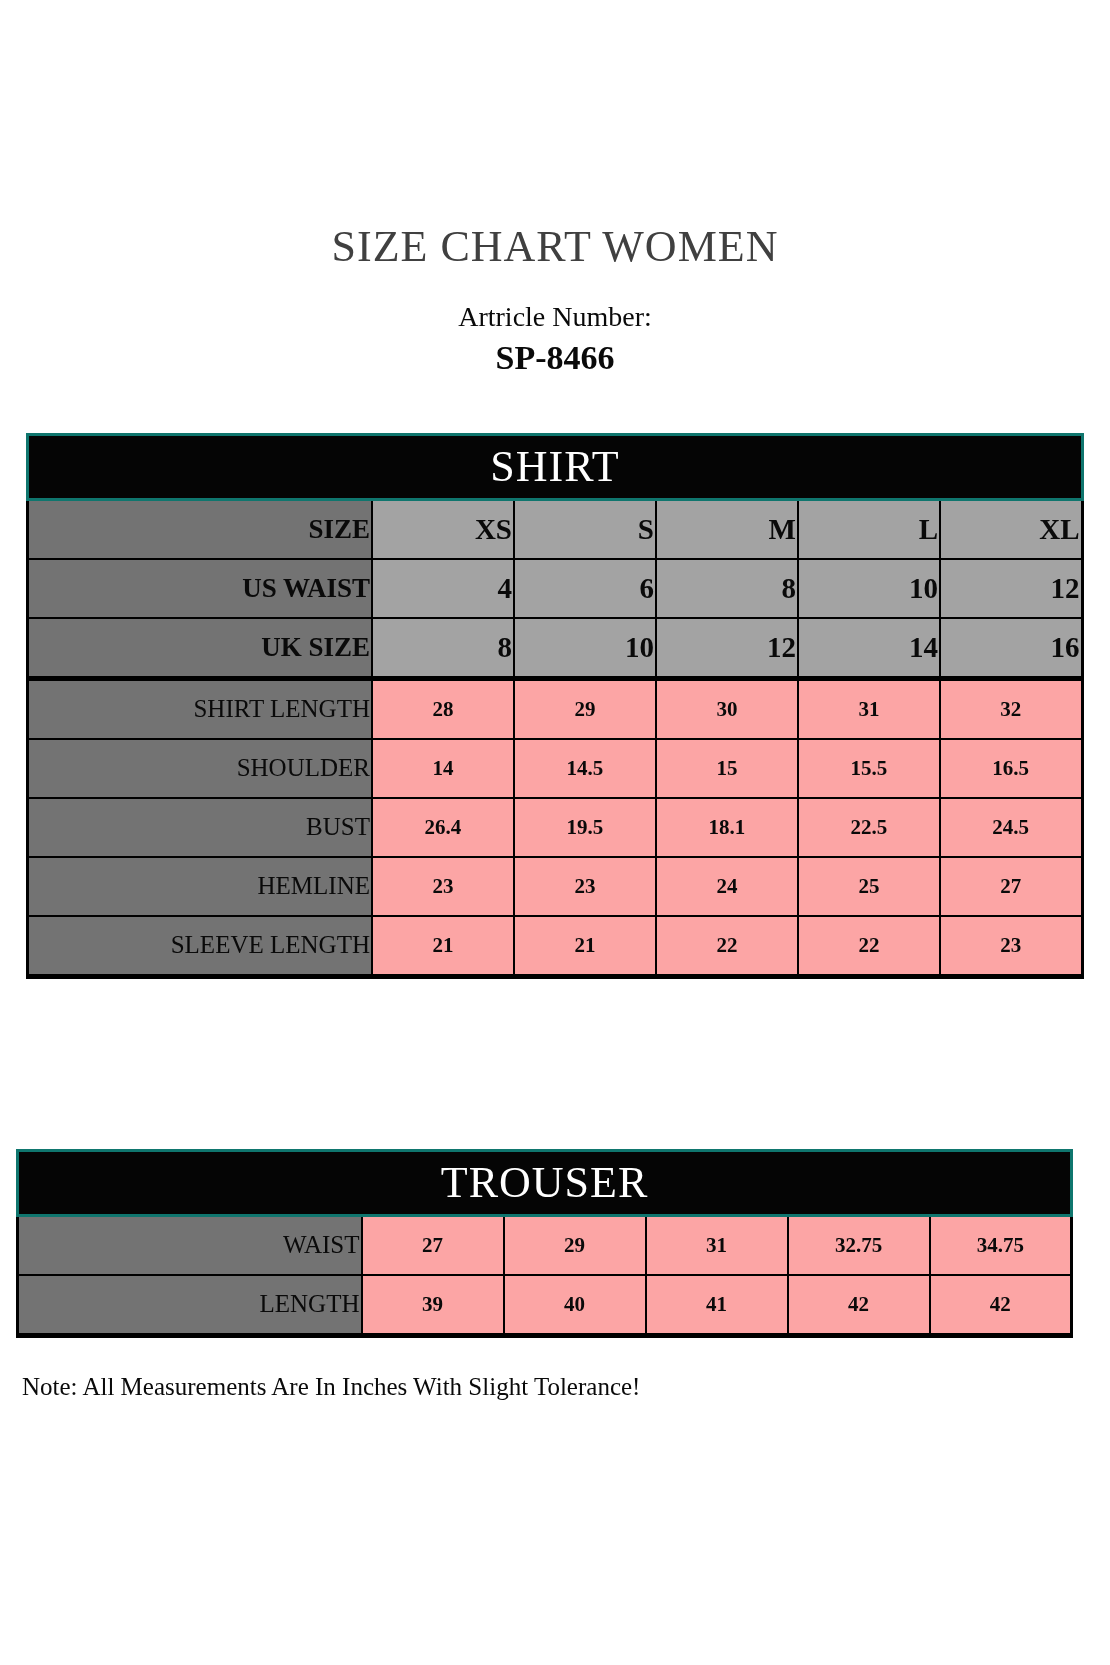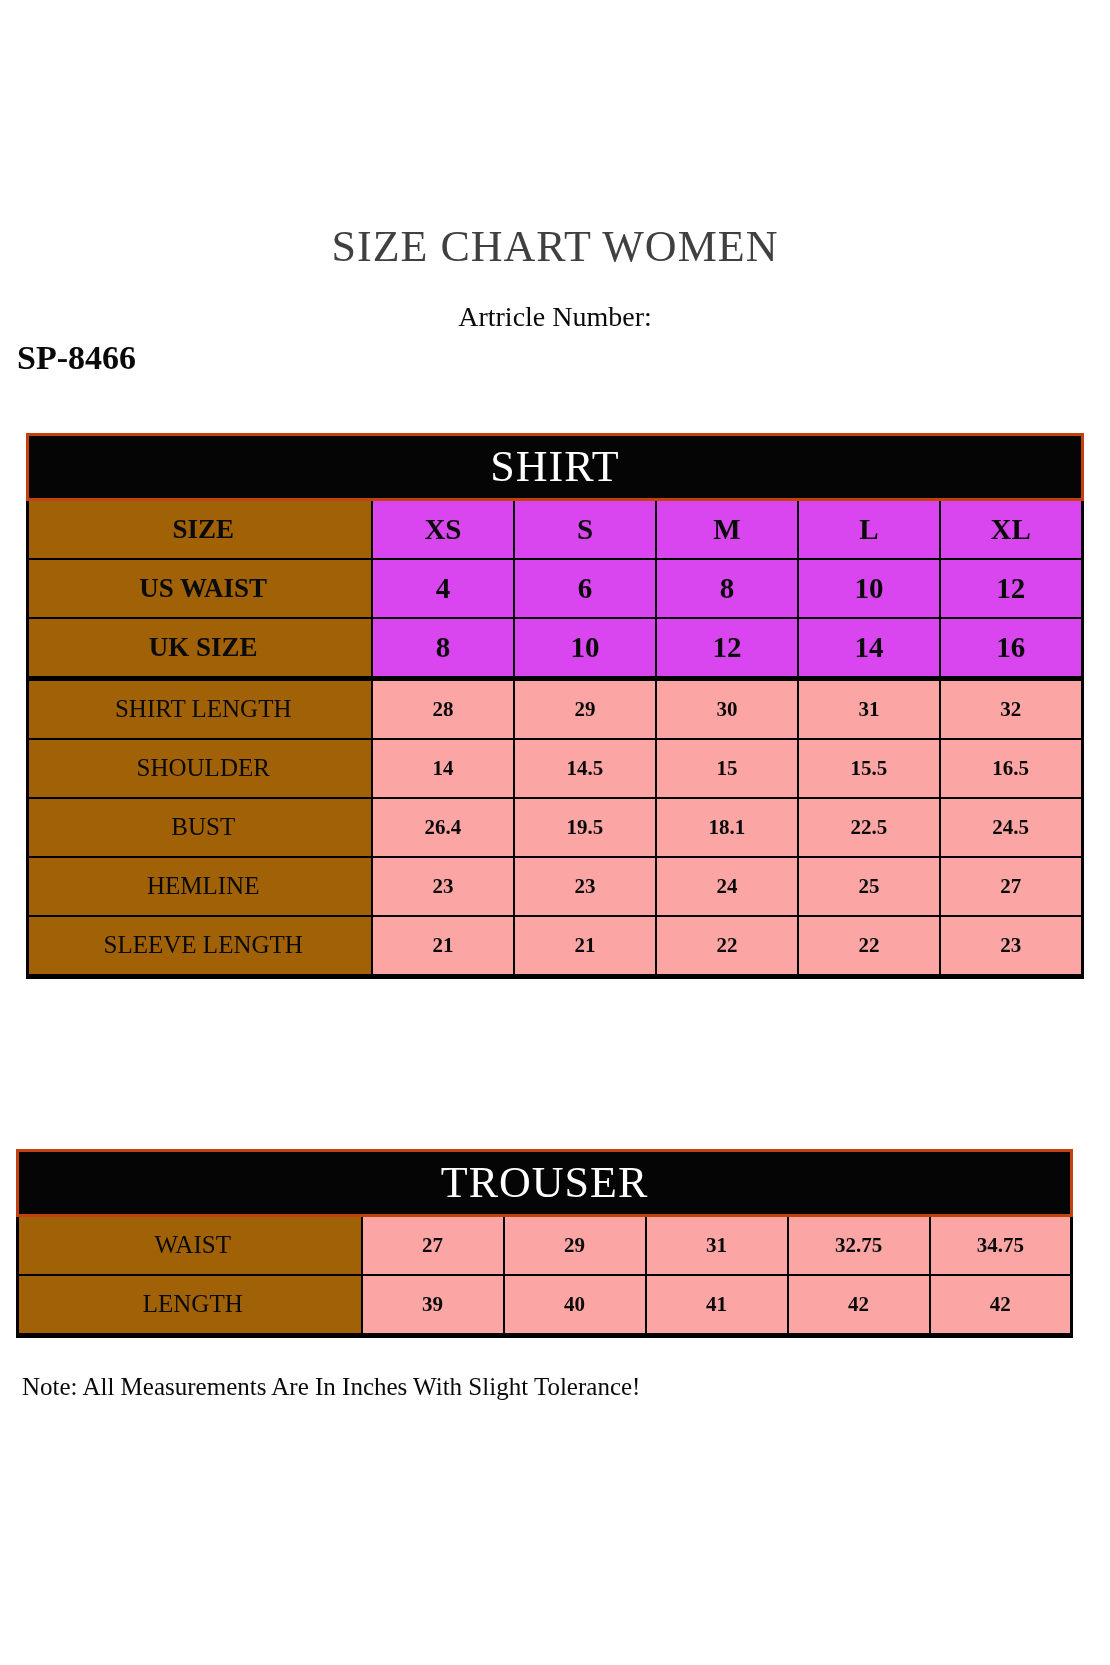--- a/index.html
+++ b/index.html
@@ -30,21 +30,21 @@
     margin: 0;
     margin-top: 28px;
     text-align: center;
     font-size: 28px;
     font-weight: normal;
     line-height: 1.15;
   }
   .article-number {
     margin: 17px;
     margin-top: 5px;
-    text-align: left;
+    text-align: center;
     font-size: 34px;
     font-weight: bold;
     line-height: 1.15;
   }
   table.size-table {
     table-layout: fixed;
     width: 1055px;
     margin: 0 auto;
     border-collapse: collapse;
     border: 3px solid #000000;
@@ -55,48 +55,49 @@
   col.label-col { width: 344px; }
   col.val-col   { width: 142px; }
   .banner-cell {
     background: #050505;
     color: #ffffff;
     font-size: 44px;
     font-weight: normal;
     letter-spacing: 1px;
     text-align: center;
     height: 60px;
-    border: 3px solid #c2410c;
+    border: 3px solid #0f766e;
   }
   td {
     border: 2px solid #000000;
     height: 55px;
     vertical-align: middle;
   }
   td.label-cell {
-    background: #a16207;
-    text-align: center;
+    background: #737373;
+    text-align: right;
     padding-left: 7px;
     font-size: 25px;
     font-weight: normal;
   }
   td.value-cell {
     background: #fca5a5;
     text-align: center;
     font-size: 21px;
     font-weight: bold;
   }
   tr.hdr-row td.label-cell {
     font-size: 27px;
     font-weight: bold;
   }
   tr.hdr-row td.value-cell {
-    background: #d946ef;
+    background: #a3a3a3;
     font-weight: bold;
     font-size: 29px;
+    text-align: right;
   }
   tr.hdr-row td.label-cell.label-regular {
     font-weight: normal;
     font-size: 25px;
   }
   tr.thick-bottom td {
     border-bottom-width: 5px;
   }
   .note-line {
     margin: 0;

